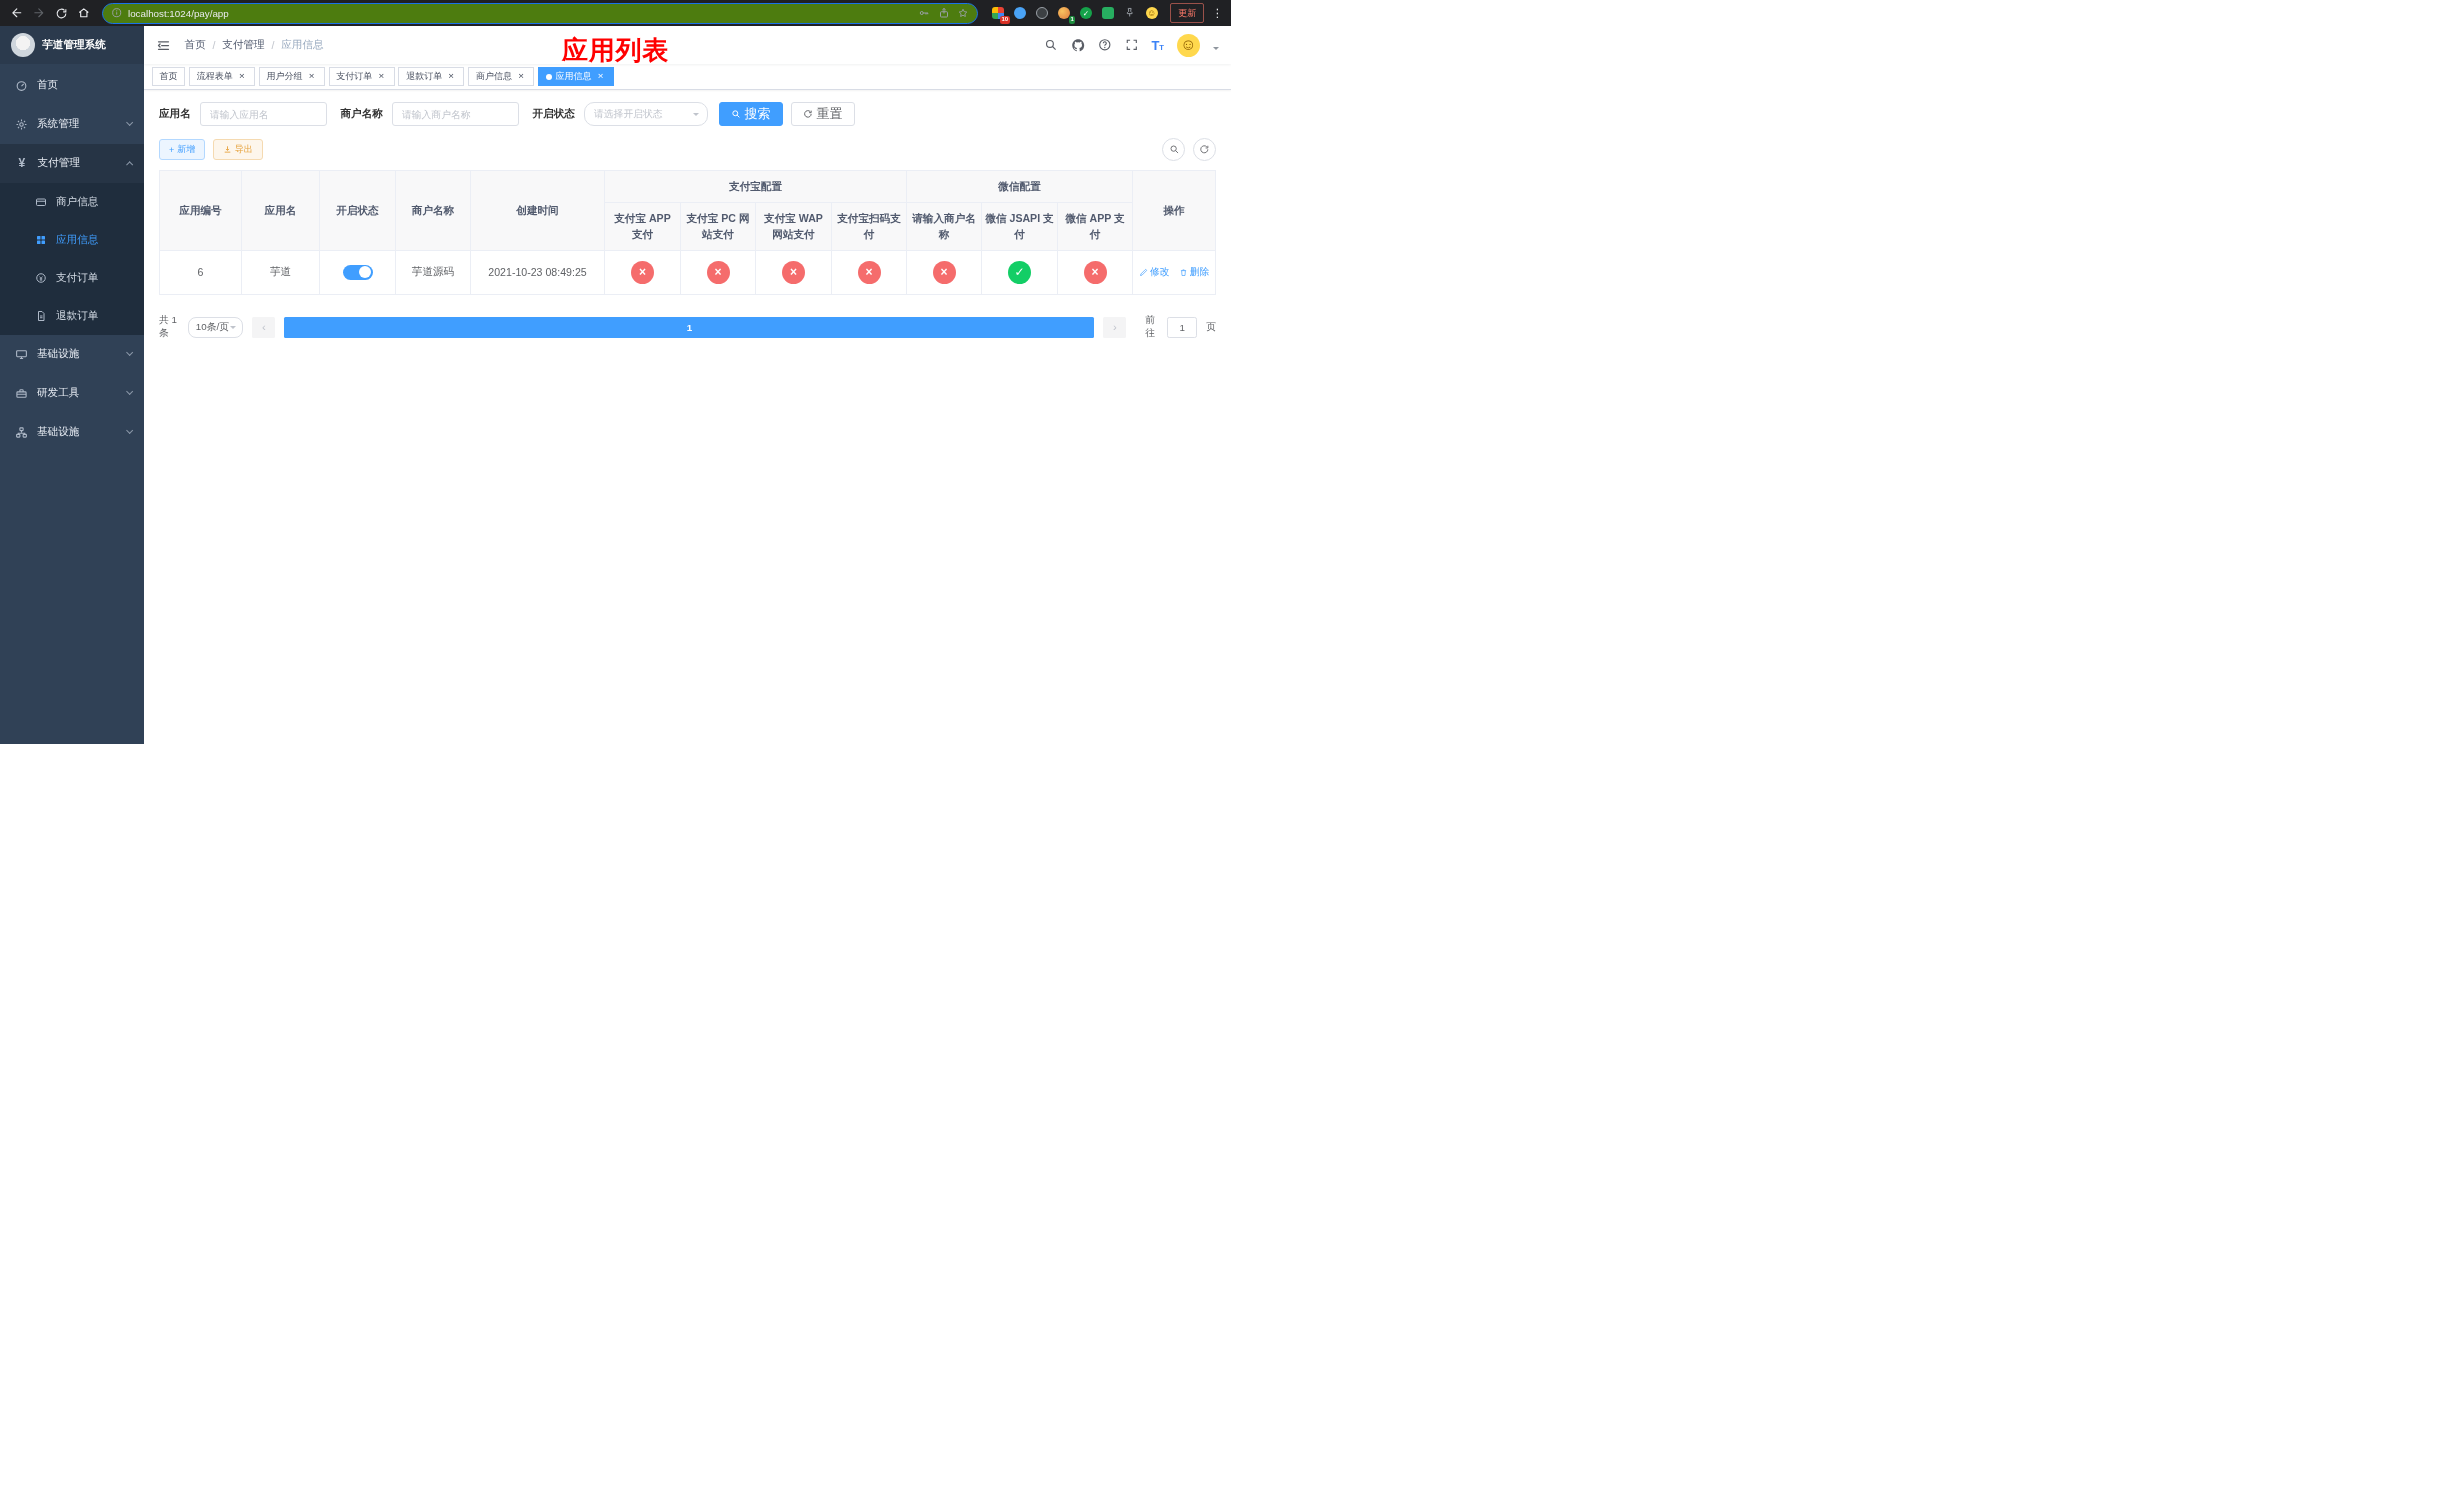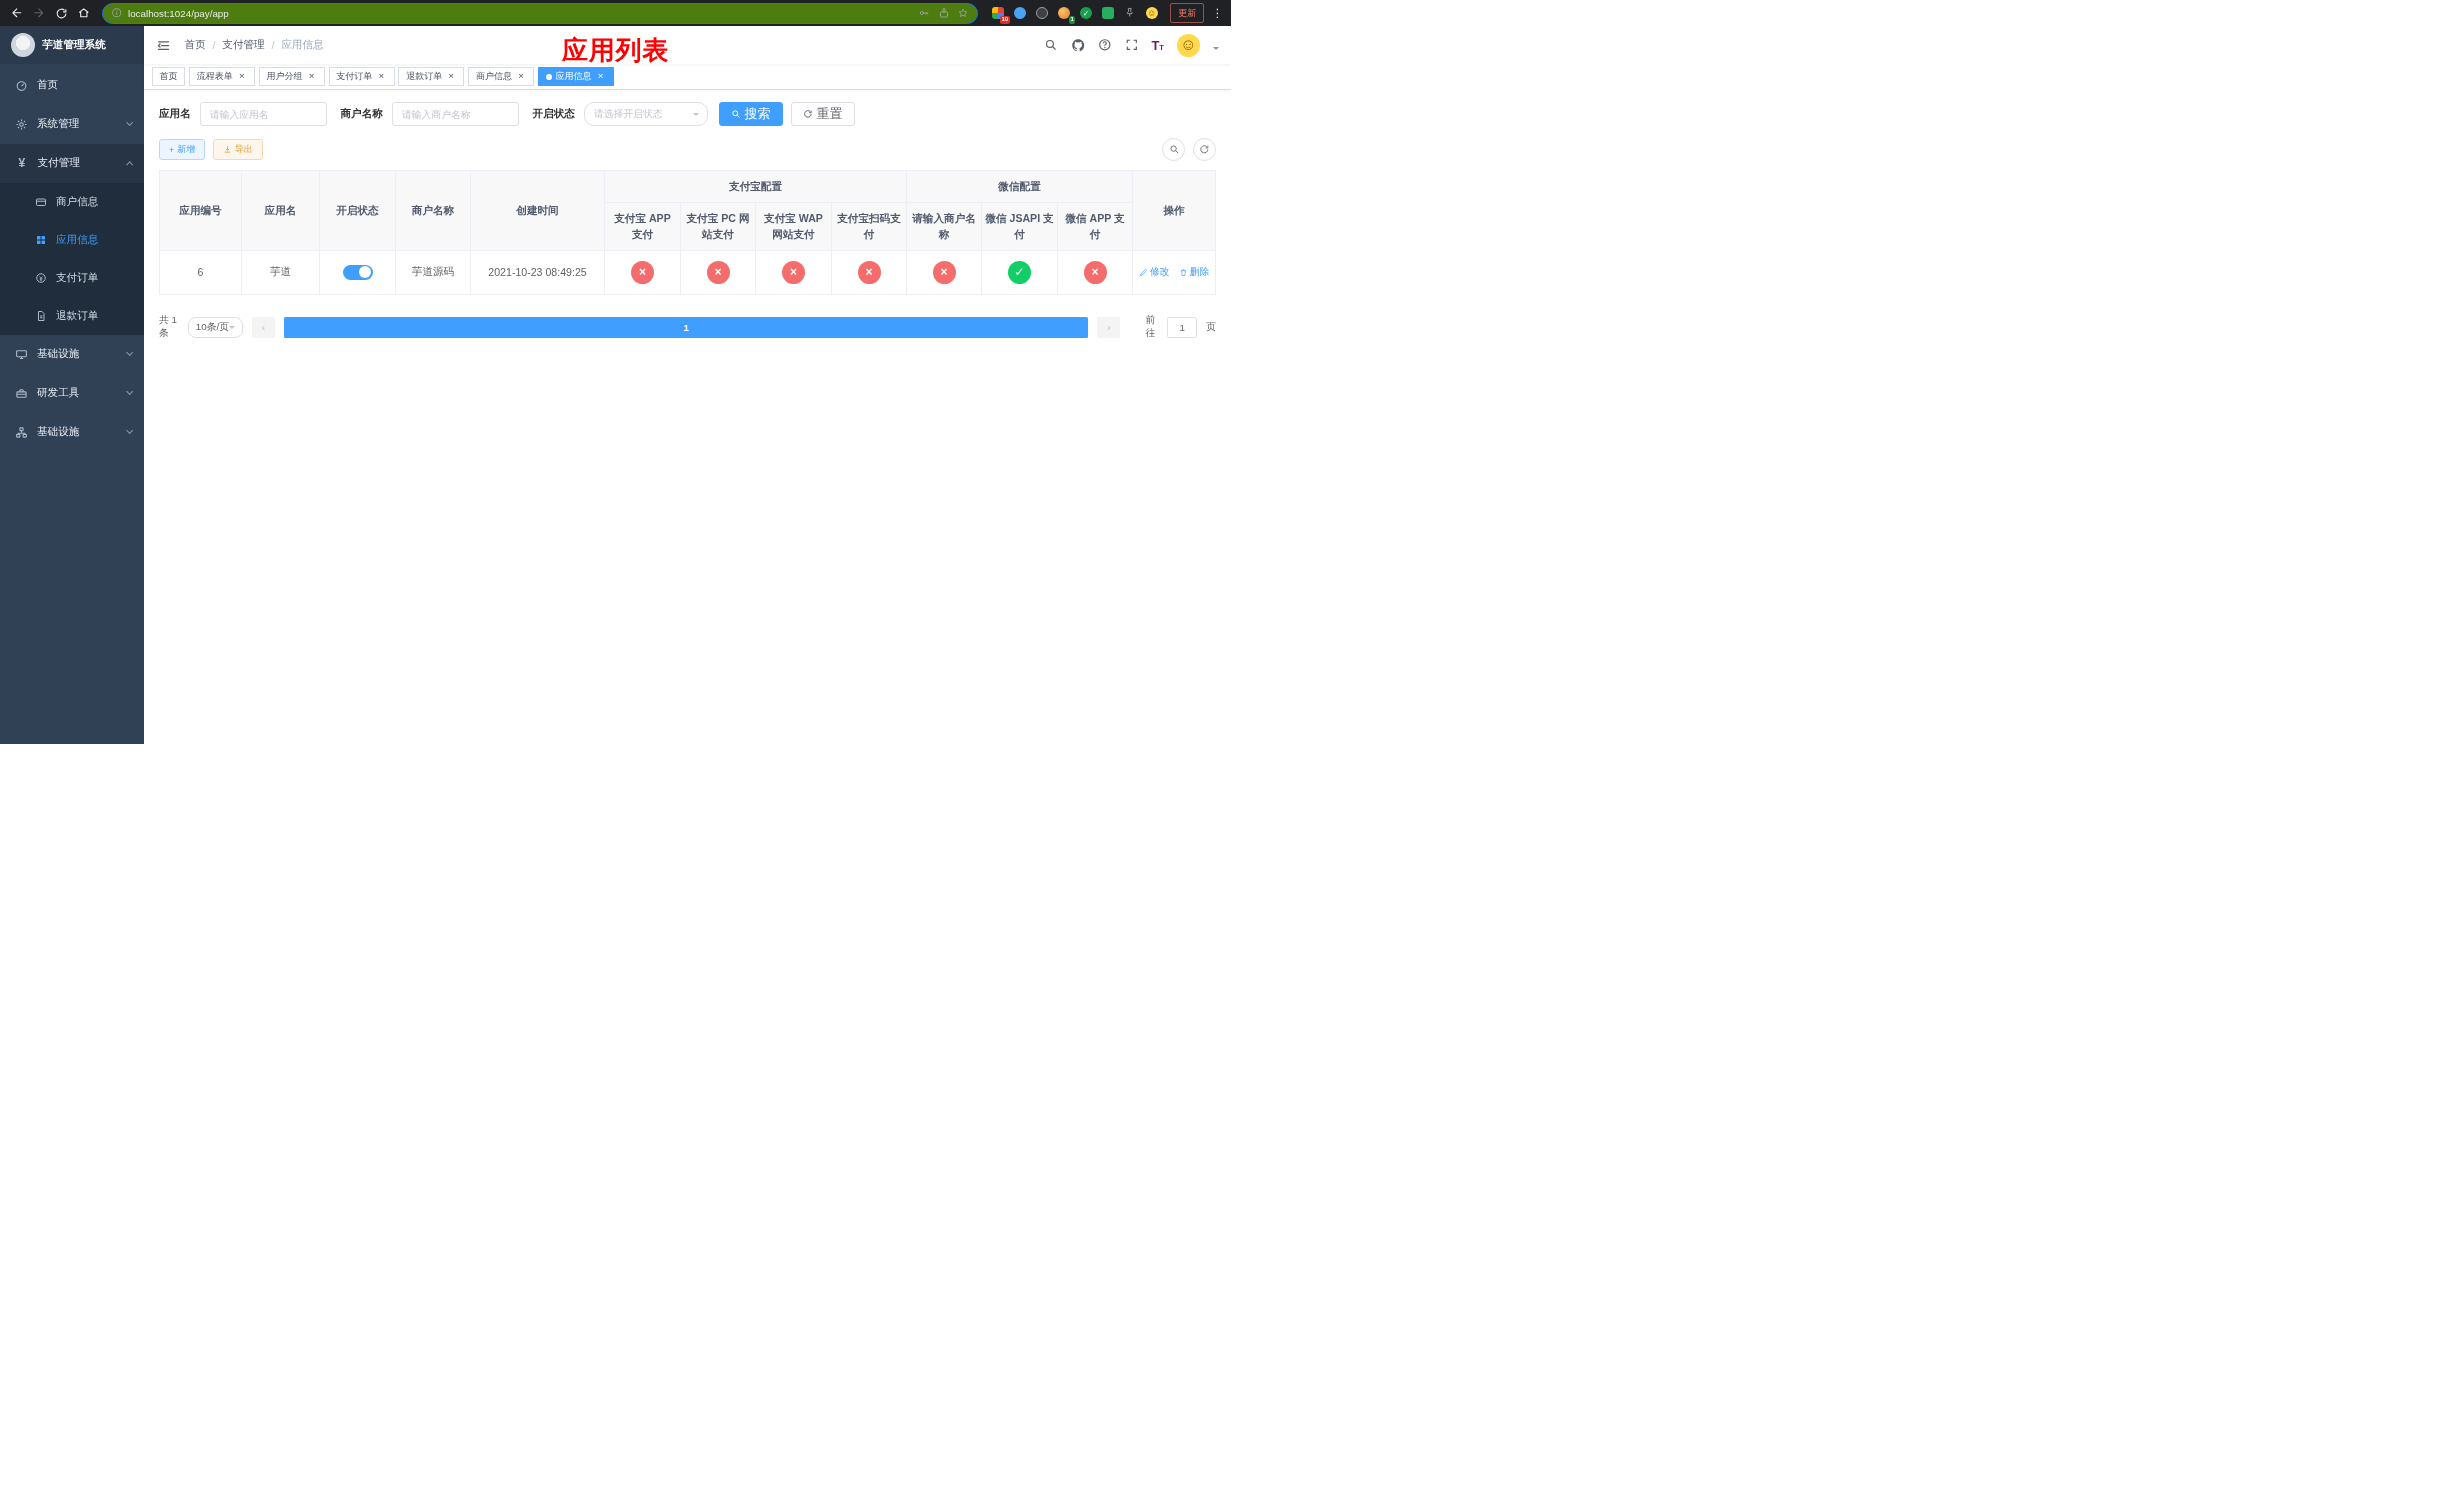--- a/index.html
+++ b/index.html
@@ -41,21 +41,21 @@
   .submenu .mi.active svg{color:#409eff}
 
   .main{flex:1;display:flex;flex-direction:column;min-width:0;background:#fff}
   .navbar{height:38px;flex:0 0 38px;display:flex;align-items:center;padding:0 12px;position:relative;box-shadow:0 0.8px 3px rgba(0,21,41,.08);z-index:5;background:#fff}
   .breadcrumb{margin-left:13.6px;display:flex;align-items:center;gap:6.8px;font-size:10.6px}
   .crumb{color:#515a6e;cursor:pointer}
   .crumb.last{color:#97a8be;cursor:default}
   .sep{color:#c0c4cc}
   .nav-right{margin-left:auto;display:flex;align-items:center;gap:13px;color:#5a5e66}
   .nav-right .nicon{display:flex;align-items:center;justify-content:center;cursor:pointer}
-  .tt{font-weight:700;font-size:13px;color:#701a75;line-height:1;cursor:pointer}
+  .tt{font-weight:700;font-size:13px;color:#3b82f6;line-height:1;cursor:pointer}
   .tt small{font-size:7.6px;font-weight:700}
   .user-avatar{width:23px;height:23px;border-radius:50%;background:#ffd84d;display:flex;align-items:center;justify-content:center;color:#8a5b00;font-size:16px;cursor:pointer}
   .caret{width:0;height:0;border-left:3px solid transparent;border-right:3px solid transparent;border-top:3.8px solid #8f969e;margin-top:7.6px;cursor:pointer}
 
   .annotation{position:absolute;left:50%;top:33px;transform:translateX(-50%);font-size:26px;font-weight:700;z-index:60;letter-spacing:0.8px;pointer-events:none}
 
   .tags{height:26px;flex:0 0 26px;border-bottom:0.8px solid #d8dce5;box-shadow:0 0.8px 2.3px rgba(0,0,0,.08);display:flex;align-items:center;padding:0 7.6px;gap:3.8px;background:#fff;z-index:4}
   .tag{height:19.7px;display:inline-flex;align-items:center;gap:3.8px;padding:0 6.8px;border:0.8px solid #d8dce5;background:#fff;font-size:9px;color:#495060;cursor:pointer;white-space:nowrap}
   .tag .x{font-size:9.8px;line-height:10.6px;width:10.6px;height:10.6px;text-align:center;border-radius:50%}
   .tag.active{background:#409eff;border-color:#409eff;color:#fff}
@@ -511,21 +511,21 @@
             <span>10条/页</span>
             <span class="sel-caret"></span>
           </span>
           <button class="pbtn">
               <span>‹</span>
             </button>
           <button class="pbtn page">1</button>
           <button class="pbtn">
               <span>›</span>
             </button>
-          <span style="margin-left:16px">前往</span>
+          <span style="margin-left:10px">前往</span>
           <input class="goto-input" value="1" style="">
           <span>页</span>
         </div>
 
       </div>
     </div>
   </div>
 
   <div class="annotation" style="color: rgb(255, 0, 0);">应用列表</div>
 

